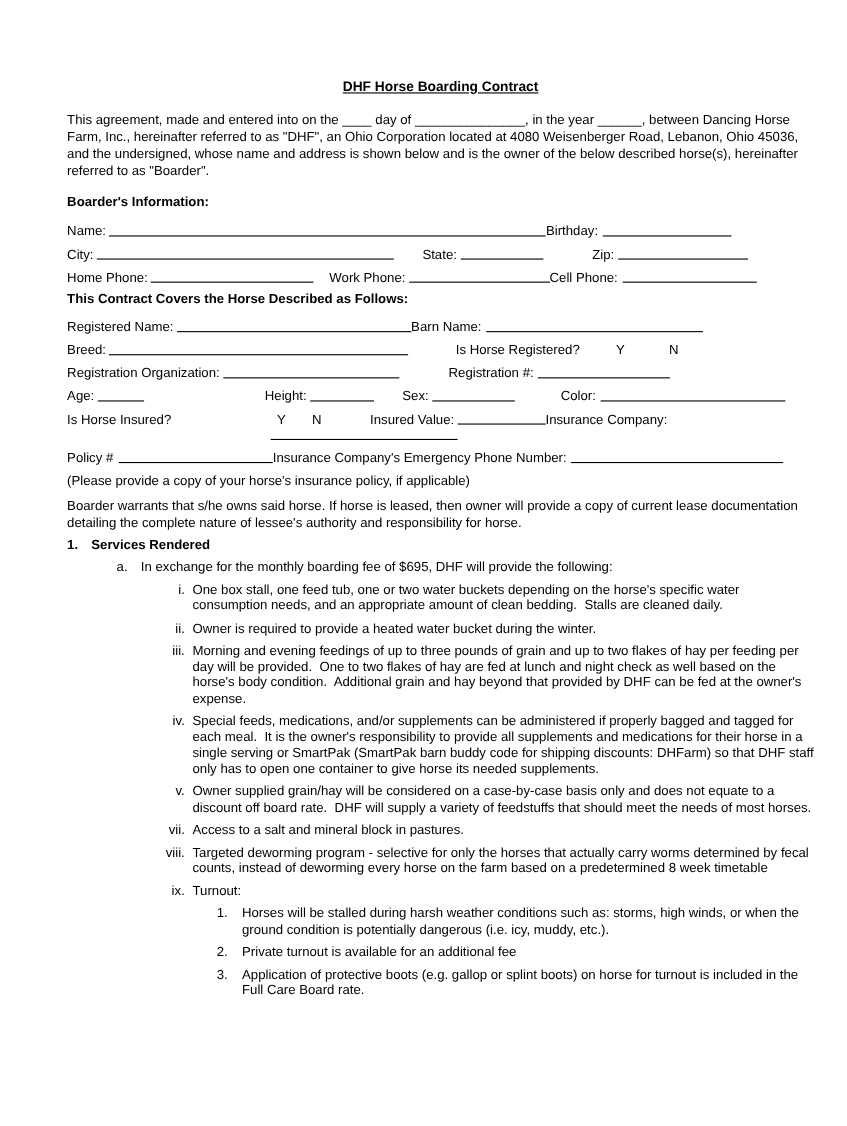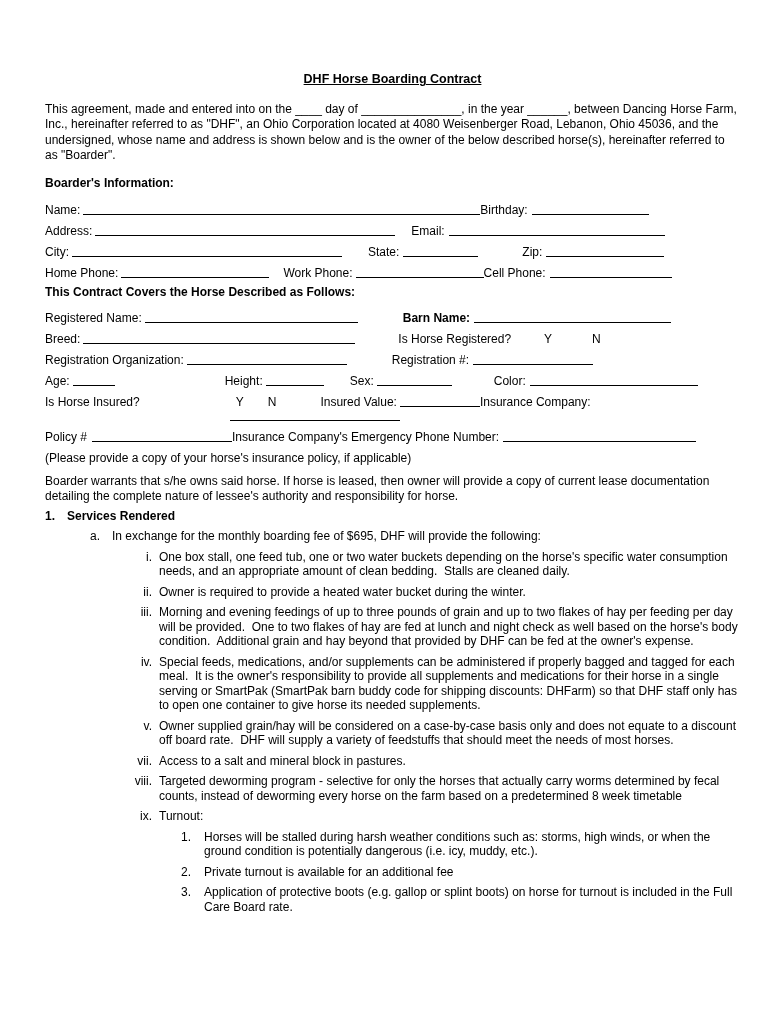--- a/index.html
+++ b/index.html
@@ -1,18 +1,18 @@
 <!DOCTYPE html>
 <html><head>
 <meta charset="utf-8">
 <style>
   html,body{margin:0;padding:0;background:#ffffff;}
   .page{position:relative;width:770px;height:1024px;background:#fff;color:#000;
         font-family:"Liberation Sans",sans-serif;font-size:12px;line-height:15.5px;overflow:hidden;}
-  .content{position:absolute;top:0;left:0;right:0;padding:72px 30px 0 45px;}
+  .content{position:absolute;top:0;left:16px;right:0;padding:72px 30px 0 45px;}
   .title{font-size:12.5px;font-weight:bold;text-decoration:underline;text-align:center;margin:0 0 14px 0;}
   .para{margin:0;white-space:pre-wrap;}
   .intro{margin-bottom:12px;}
   .h2{font-weight:bold;margin:0 0 6px 0;line-height:15px;}
   .h2b{margin-top:4px;margin-bottom:5px;}
   .frow{display:flex;align-items:flex-end;height:21px;white-space:nowrap;}
   .frow .lbl{line-height:15px;}
   .blank{display:inline-block;border-bottom:1px solid #000;margin-bottom:3px;height:0;}
   .controw{height:14px;}
   .warrant{margin-top:8px;margin-bottom:4px;}
@@ -47,26 +47,20 @@
 
     <div class="h2">Boarder's Information:</div>
 
     <div class="frow">
       <span class="lbl">Name:</span>
       <span class="blank" style="width:397px;margin-left:3px;"></span>
       <span class="lbl">Birthday:</span>
       <span class="blank" style="width:117px;margin-left:4px;"></span>
     </div>
 
-    <div class="frow">
-      <span class="lbl">Address:</span>
-      <span class="blank" style="width:300px;margin-left:3px;"></span>
-      <span class="lbl" style="margin-left:16px;">Email:</span>
-      <span class="blank" style="width:216px;margin-left:4px;"></span>
-    </div>
 
     <div class="frow">
       <span class="lbl">City:</span>
       <span class="blank" style="width:270px;margin-left:3px;"></span>
       <span class="lbl" style="margin-left:26px;">State:</span>
       <span class="blank" style="width:75px;margin-left:4px;"></span>
       <span class="lbl" style="margin-left:44px;">Zip:</span>
       <span class="blank" style="width:118px;margin-left:4px;"></span>
     </div>
 
@@ -77,21 +71,21 @@
       <span class="blank" style="width:128px;margin-left:3px;"></span>
       <span class="lbl">Cell Phone:</span>
       <span class="blank" style="width:122px;margin-left:4px;"></span>
     </div>
 
     <div class="h2 h2b">This Contract Covers the Horse Described as Follows:</div>
 
     <div class="frow">
       <span class="lbl">Registered Name:</span>
       <span class="blank" style="width:213px;margin-left:3px;"></span>
-      <span class="lbl" style="margin-left:45px;font-weight:bold;">Barn Name:</span>
+      <span class="lbl" style="">Barn Name:</span>
       <span class="blank" style="width:197px;margin-left:4px;"></span>
     </div>
 
     <div class="frow">
       <span class="lbl">Breed:</span>
       <span class="blank" style="width:272px;margin-left:3px;"></span>
       <span class="lbl" style="margin-left:43px;">Is Horse Registered?</span>
       <span class="lbl" style="margin-left:33px;">Y</span>
       <span class="lbl" style="margin-left:40px;">N</span>
     </div>

